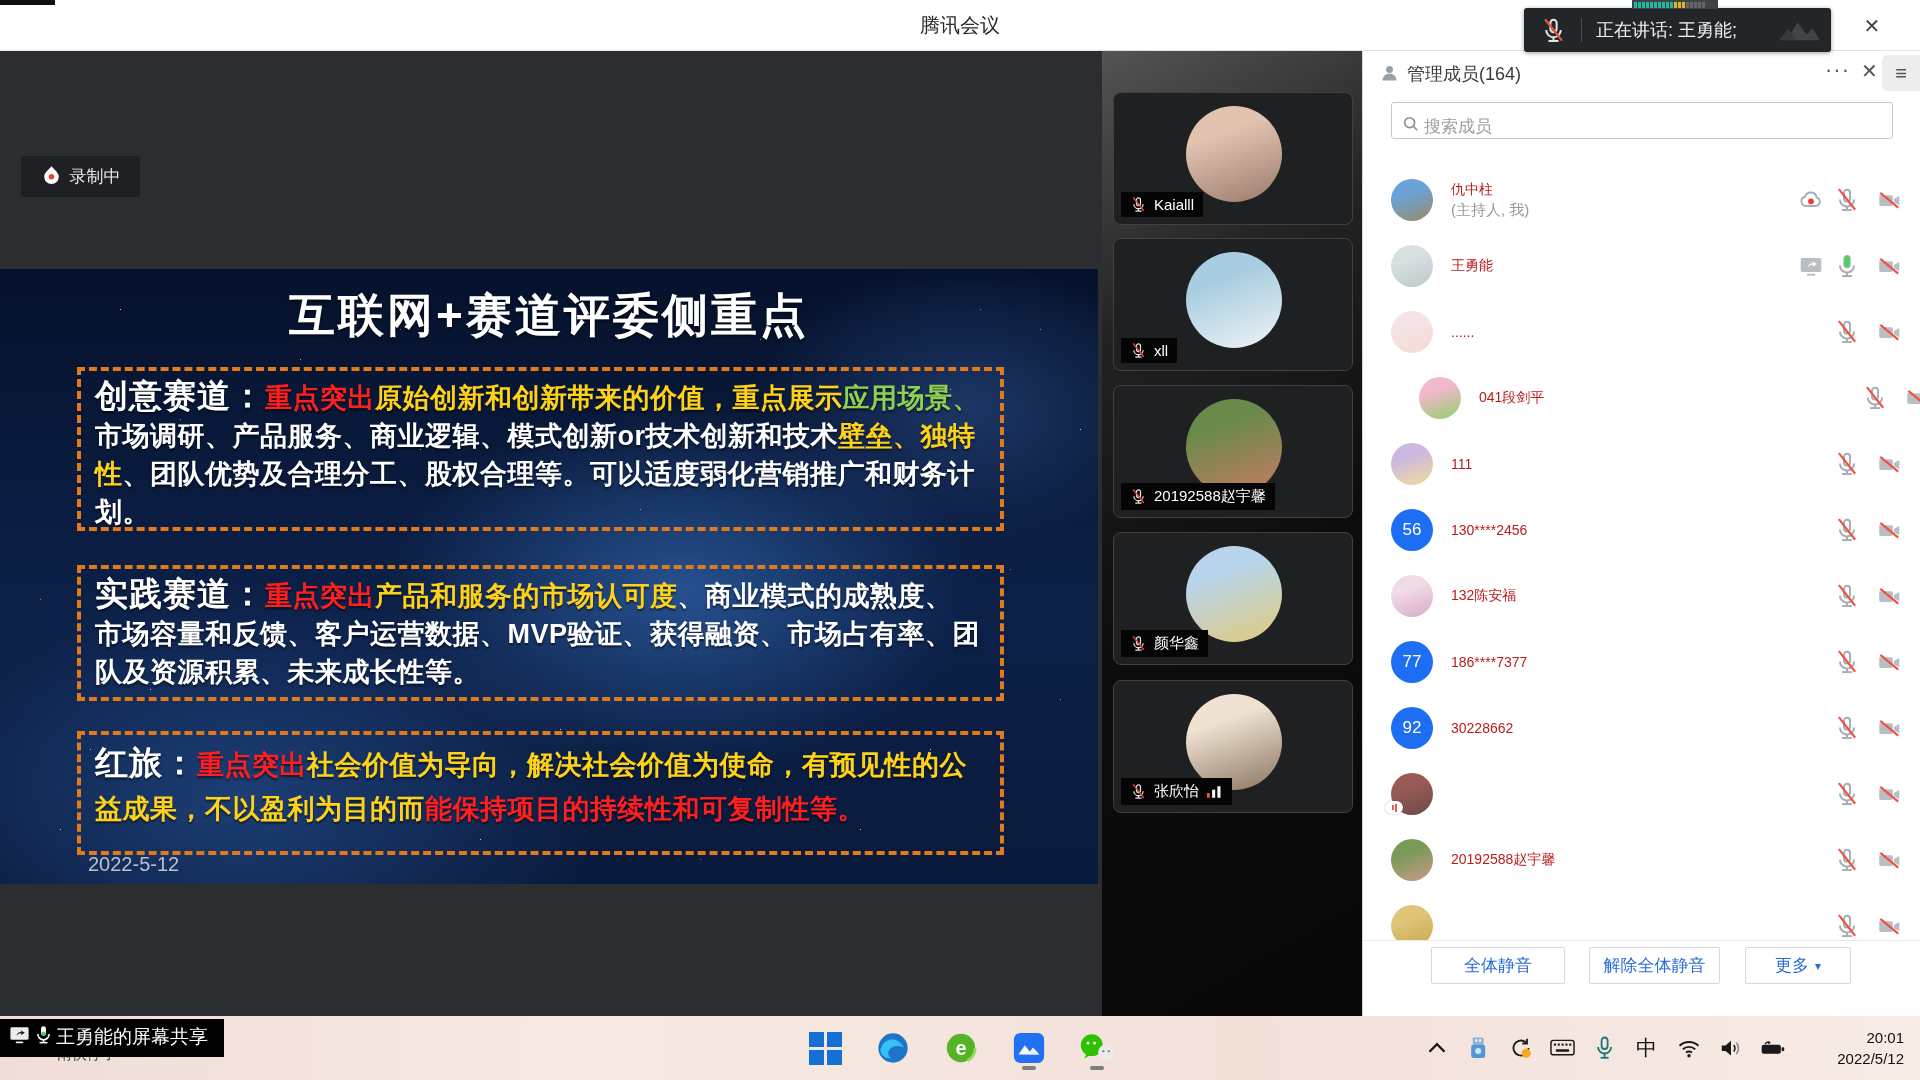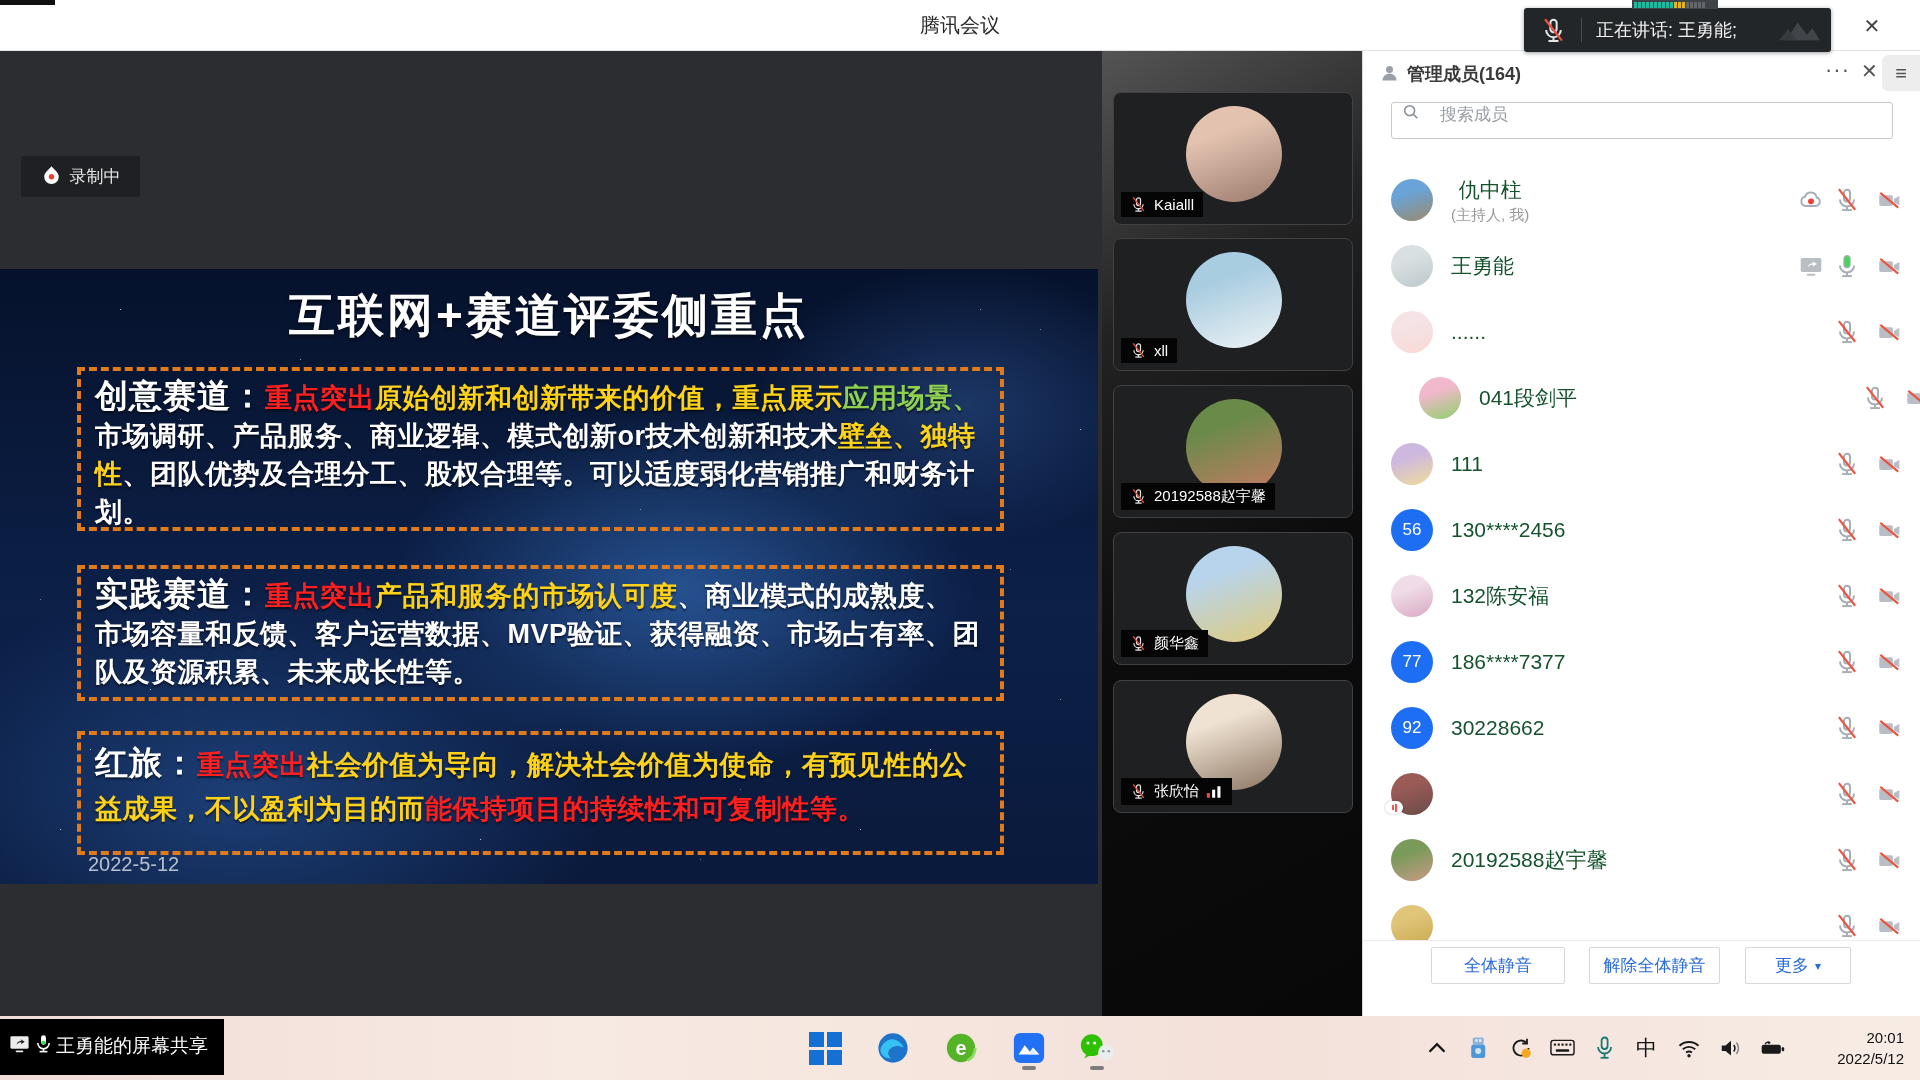--- a/index.html
+++ b/index.html
@@ -48,45 +48,45 @@
   .sbox{position:absolute;left:77px;width:927px;border:4px dashed #e07a1a;padding:6px 14px;}
   .sbox1{top:98px;height:164px;}
   .sbox2{top:296px;height:136px;}
   .sbox3{top:462px;height:124px;}
   .sline{white-space:nowrap;font-weight:bold;font-size:27px;line-height:38px;letter-spacing:.5px;text-shadow:0 2px 2px rgba(0,0,0,.55);}
   .sbox3 .sline{line-height:44px;}
   .sline .lead{font-size:33px;letter-spacing:1px;}
   .slide-date{position:absolute;left:88px;top:584px;color:#b7c0cf;font-size:20px;}
 
   
-  .share-banner{position:absolute;left:0;top:968px;height:56px;background:#000;display:flex;align-items:center;gap:2px;padding:0 16px 2px 8px;z-index:5;}
+  .share-banner{position:absolute;left:0;top:968px;height:38px;background:#000;display:flex;align-items:center;gap:2px;padding:0 16px 2px 8px;z-index:5;}
   .share-banner span{color:#fff;font-size:19px;white-space:nowrap;}
 
   
   .thumbs{position:absolute;left:1102px;top:51px;width:260px;height:965px;
     background:linear-gradient(150deg,#545454 0%,#222 26%,#0c0c0c 55%,#080808 100%);}
   .thumb{position:absolute;left:11px;width:240px;height:133px;background:#1f2022;border:1px solid #404144;border-radius:8px;}
   .t-avatar{position:absolute;left:72px;top:13px;width:96px;height:96px;border-radius:50%;}
   .t-label{position:absolute;left:7px;bottom:7px;background:#050505;padding:4px 9px;display:flex;align-items:center;gap:7px;}
   .t-label span{color:#fff;font-size:15px;white-space:nowrap;}
 
   
   .panel{position:absolute;left:1362px;top:51px;width:558px;height:965px;background:#fff;border-left:1px solid #d8d8d8;}
-  .p-title{position:absolute;left:44px;top:11px;font-size:18px;color:#3a3a3a;font-weight:bold;}
+  .p-title{position:absolute;left:44px;top:11px;font-size:18px;color:#3a3a3a;}
   .p-person{position:absolute;left:16px;top:12px;display:flex;}
   .p-more{position:absolute;left:462px;top:6px;font-size:22px;color:#555;letter-spacing:1px;}
   .p-close{position:absolute;left:498px;top:8px;font-size:20px;color:#555;}
   .p-menu{position:absolute;right:0;top:4px;width:38px;height:36px;background:#ededee;border-radius:6px 0 0 6px;display:flex;align-items:center;justify-content:center;font-size:20px;color:#555;}
-  .p-search{position:absolute;left:28px;top:51px;width:502px;height:37px;border:1px solid #c9c9c9;border-radius:3px;display:flex;align-items:flex-start;gap:20px;padding:0 10px;background:#fff;}
+  .p-search{position:absolute;left:28px;top:51px;width:502px;height:37px;border:1px solid #c9c9c9;border-radius:3px;display:flex;align-items:flex-end;gap:4px;padding:0 10px;background:#fff;}
   .p-search span{color:#9aa0a6;font-size:17px;}
   .mlist{position:absolute;left:0;top:108px;width:558px;height:781px;overflow:hidden;}
   .mrow{position:absolute;left:0;width:558px;height:66px;}
   .m-avatar{position:absolute;left:28px;top:12px;width:42px;height:42px;border-radius:50%;color:#fff;font-size:17px;display:flex;align-items:center;justify-content:center;}
   .m-text{position:absolute;left:88px;top:0;height:66px;display:flex;flex-direction:column;justify-content:center;gap:2px;}
-  .m-name{font-size:21px;color:#14532d;white-space:nowrap;text-align:center;}
+  .m-name{font-size:14px;color:#b91c1c;white-space:nowrap;}
   .m-sub{font-size:15px;color:#999;}
   .m-ic{position:absolute;top:20px;display:flex;}
   .m-ic.pos-a{left:435px;} .m-ic.pos-b{left:471px;} .m-ic.pos-c{left:513px;}
   .m-badge-ov{position:absolute;left:22px;top:40px;width:18px;height:13px;background:#fff;border-radius:7px;box-shadow:0 0 2px rgba(0,0,0,.3);display:flex;align-items:center;justify-content:center;gap:1px;}
   .m-badge-ov i{display:block;width:2px;background:#e55;}
   .p-footer{position:absolute;left:0;top:889px;width:558px;height:76px;background:#fff;border-top:1px solid #ebebeb;z-index:4;}
   .p-btn{position:absolute;top:6px;height:37px;border:1px solid #d8d8d8;border-radius:2px;background:#fff;color:#2b6bd8;font-size:17px;display:flex;align-items:center;justify-content:center;gap:6px;}
   .p-btn .caret{font-size:12px;}
 
   

